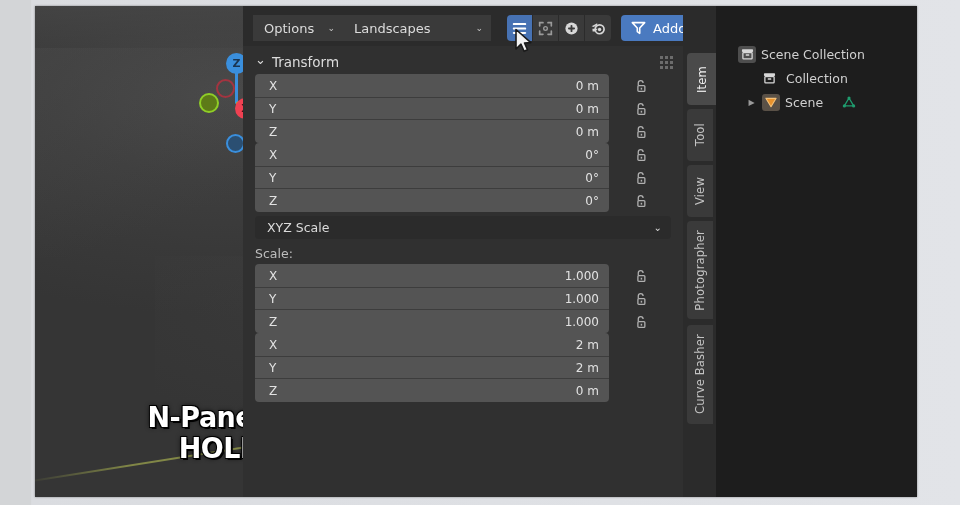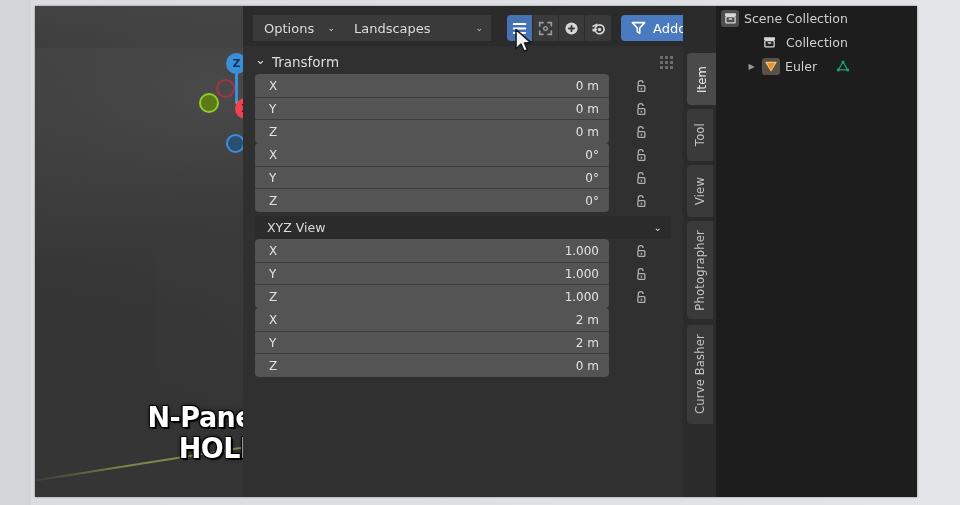--- a/index.html
+++ b/index.html
@@ -356,24 +356,25 @@
             <svg width="13" height="14" viewBox="0 0 14 15">
               <rect x="4.2" y="7" width="7.5" height="6.3" rx="1" fill="none" stroke="#b0b0b0" stroke-width="1.4"></rect>
               <rect x="7.2" y="9.4" width="1.6" height="2" fill="#b0b0b0"></rect>
               <path d="M4.6 7V4.4a2.6 2.6 0 015.2 0" fill="none" stroke="#b0b0b0" stroke-width="1.4"></path>
             </svg>
           </div>
         </div>
       </div>
 
       <div class="dropdown-wide">
-        <span>XYZ View</span>
+        <span>XYZ Scale</span>
         <span class="chev">⌄</span>
       </div>
 
+      <div class="sec-label">Scale:</div>
       <div class="field-stack">
         <div class="field-row">
           <div class="field top">
             <span>X</span>
             <span class="val">1.000</span>
           </div>
           <div class="lockcell">
             <svg width="13" height="14" viewBox="0 0 14 15">
               <rect x="4.2" y="7" width="7.5" height="6.3" rx="1" fill="none" stroke="#b0b0b0" stroke-width="1.4"></rect>
               <rect x="7.2" y="9.4" width="1.6" height="2" fill="#b0b0b0"></rect>
@@ -446,21 +447,21 @@
       </div>
       <div class="vtab" style="top:215px;height:98px;">
         <span>Photographer</span>
       </div>
       <div class="vtab" style="top:319px;height:99px;">
         <span>Curve Basher</span>
       </div>
     </div>
 
     <div id="outliner">
-      <div class="ol-row" style="padding-left:5px;">
+      <div class="ol-row" style="padding-left:22px;margin-top:36px;">
         <span class="ol-ico" style="background:#4e4e4e;">
           <svg width="13" height="12" viewBox="0 0 14 13">
             <rect x="1" y="1.3" width="12" height="3" rx="0.8" fill="#d8d8d8"></rect>
             <rect x="2" y="5" width="10" height="6.8" rx="0.8" fill="none" stroke="#d8d8d8" stroke-width="1.4"></rect>
             <rect x="5" y="6.8" width="4" height="1.5" rx="0.5" fill="#d8d8d8"></rect>
           </svg>
         </span>
         <span>Scene Collection</span>
       </div>
 
@@ -475,21 +476,21 @@
         <span>Collection</span>
       </div>
 
       <div class="ol-row" style="padding-left:30px;">
         <span class="ol-disc">▶</span>
         <span class="ol-ico" style="background:#5a5147;">
           <svg width="14" height="13" viewBox="0 0 15 14">
             <path d="M2 2.5h11L7.5 11.5z" fill="#e8922c" stroke="#f5c27a" stroke-width="1.2" stroke-linejoin="round"></path>
           </svg>
         </span>
-        <span>Euler</span>
+        <span>Scene</span>
         <span class="ol-ico" style="margin-left:12px;">
           <svg width="14" height="13" viewBox="0 0 15 14">
             <path d="M7.5 2.2l5 8.5h-10z" fill="none" stroke="#1f9c6e" stroke-width="1.4" stroke-linejoin="round"></path>
             <circle cx="7.5" cy="2.2" r="1.7" fill="#1f9c6e"></circle>
             <circle cx="2.5" cy="10.7" r="1.7" fill="#1f9c6e"></circle>
             <circle cx="12.5" cy="10.7" r="1.7" fill="#1f9c6e"></circle>
           </svg>
         </span>
       </div>
     </div>

